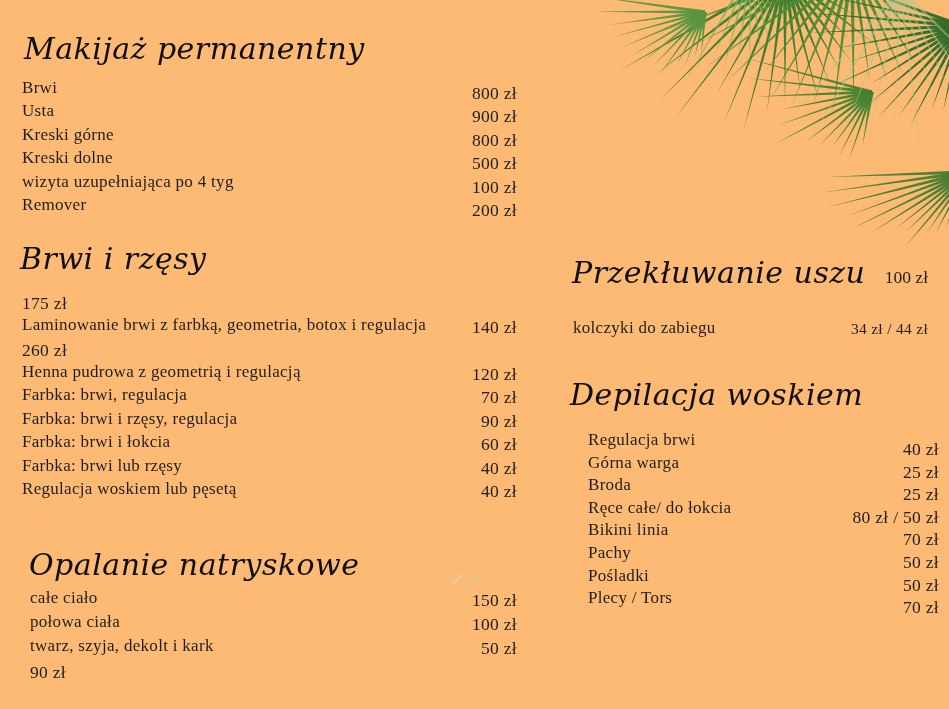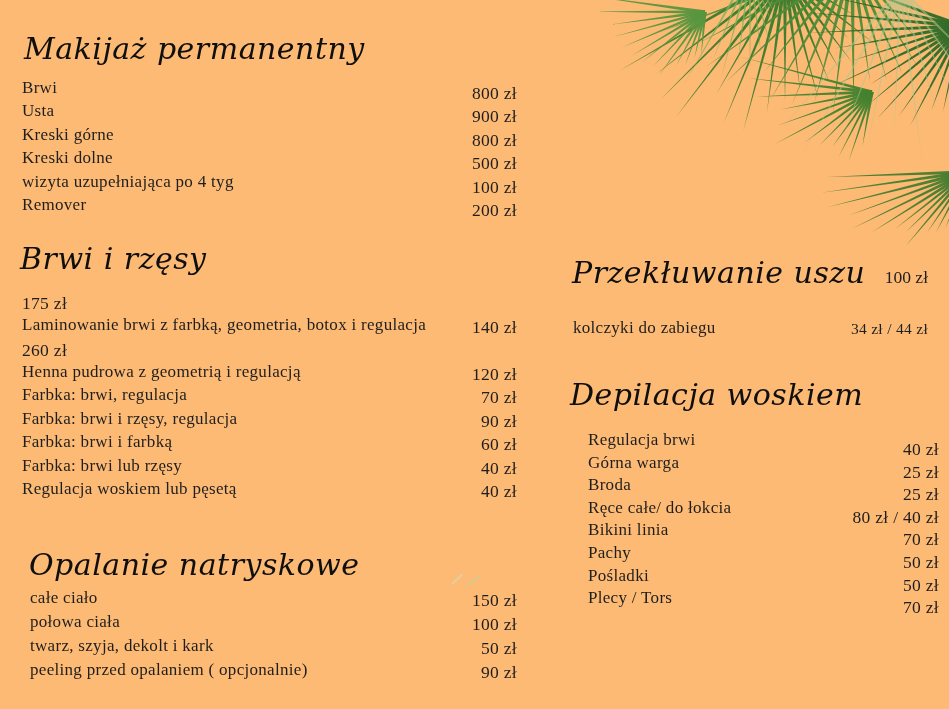--- a/index.html
+++ b/index.html
@@ -193,21 +193,21 @@
       </div>
       <div class="row">
         <span class="label">Farbka: brwi, regulacja</span>
         <span class="price">70 zł</span>
       </div>
       <div class="row">
         <span class="label">Farbka: brwi i rzęsy, regulacja</span>
         <span class="price">90 zł</span>
       </div>
       <div class="row">
-        <span class="label">Farbka: brwi i farbką</span>
+        <span class="label">Farbka: brwi i łokcia</span>
         <span class="price">60 zł</span>
       </div>
       <div class="row">
         <span class="label">Farbka: brwi lub rzęsy</span>
         <span class="price">40 zł</span>
       </div>
       <div class="row">
         <span class="label">Regulacja woskiem lub pęsetą</span>
         <span class="price">40 zł</span>
       </div>
@@ -223,21 +223,20 @@
       </div>
       <div class="row">
         <span class="label">połowa ciała</span>
         <span class="price">100 zł</span>
       </div>
       <div class="row">
         <span class="label">twarz, szyja, dekolt i kark</span>
         <span class="price">50 zł</span>
       </div>
       <div class="row">
-        <span class="label">peeling przed opalaniem ( opcjonalnie)</span>
         <span class="price">90 zł</span>
       </div>
     </div>
 
   <div class="abs title-row" style="left:572px;top:256px;width:356px;">
     <div class="section-title">Przekłuwanie uszu</div>
     <div class="title-price">100 zł</div>
   </div>
   <div class="rows" id="s4-rows" style="left:573px;top:318px;width:355px;">
       <div class="row">
@@ -257,21 +256,21 @@
       <div class="row">
         <span class="label">Górna warga</span>
         <span class="price">25 zł</span>
       </div>
       <div class="row">
         <span class="label">Broda</span>
         <span class="price">25 zł</span>
       </div>
       <div class="row">
         <span class="label">Ręce całe/ do łokcia</span>
-        <span class="price">80 zł / 40 zł</span>
+        <span class="price">80 zł / 50 zł</span>
       </div>
       <div class="row">
         <span class="label">Bikini linia</span>
         <span class="price">70 zł</span>
       </div>
       <div class="row">
         <span class="label">Pachy</span>
         <span class="price">50 zł</span>
       </div>
       <div class="row">

